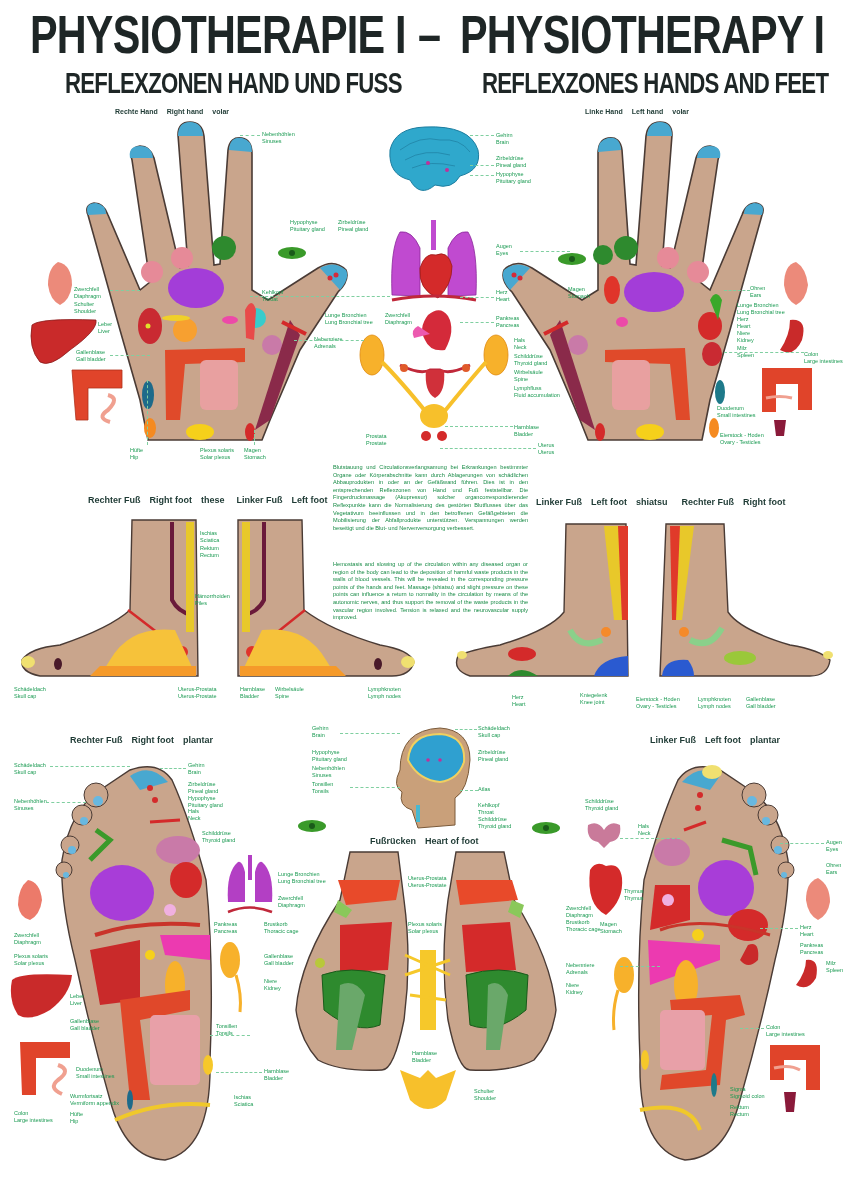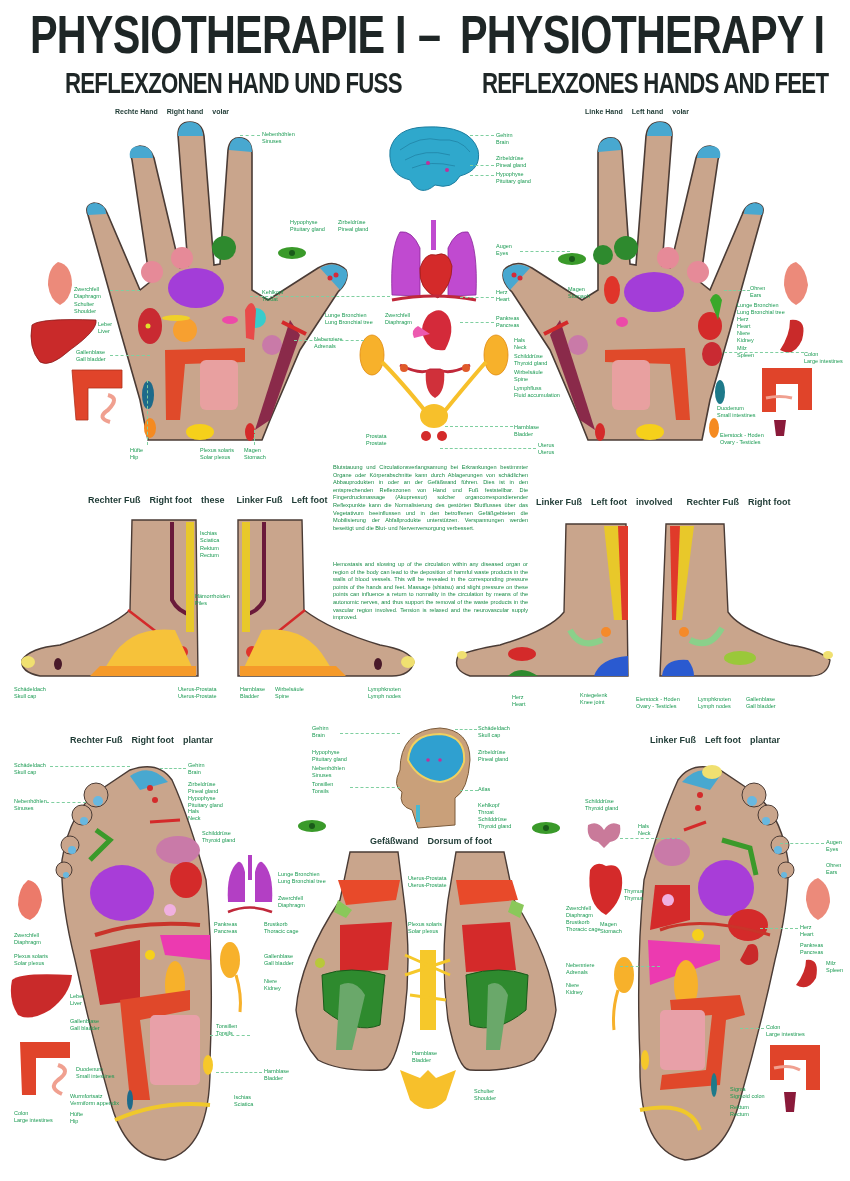--- a/index.html
+++ b/index.html
@@ -29,30 +29,30 @@
 <div class="abs sec" style="left:115px;top:108px;font-size:7px;">
   <span>Rechte Hand</span><span>Right hand</span><span>volar</span>
 </div>
 <div class="abs sec" style="left:585px;top:108px;font-size:7px;">
   <span>Linke Hand</span><span>Left hand</span><span>volar</span>
 </div>
 <div class="abs sec" style="left:88px;top:495px;">
   <span>Rechter Fuß</span><span>Right foot</span><span style="margin-right:12px;">these</span><span>Linker Fuß</span><span>Left foot</span>
 </div>
 <div class="abs sec" style="left:536px;top:497px;">
-  <span>Linker Fuß</span><span>Left foot</span><span style="margin-right:14px;">involved</span><span>Rechter Fuß</span><span>Right foot</span>
+  <span>Linker Fuß</span><span>Left foot</span><span style="margin-right:14px;">shiatsu</span><span>Rechter Fuß</span><span>Right foot</span>
 </div>
 <div class="abs sec" style="left:70px;top:735px;">
   <span>Rechter Fuß</span><span>Right foot</span><span>plantar</span>
 </div>
 <div class="abs sec" style="left:650px;top:735px;">
   <span>Linker Fuß</span><span>Left foot</span><span>plantar</span>
 </div>
 <div class="abs sec" style="left:370px;top:836px;">
-  <span>Gefäßwand</span><span>Dorsum of foot</span>
+  <span>Fußrücken</span><span>Heart of foot</span>
 </div>
 
 <svg width="850" height="1181" style="left:0;top:0;">
   <g stroke="#4a3b35" stroke-width="1.6" fill="#c9a58c">
     <path d="M88,215 Q84,205 94,203 Q104,203 108,215 L140,290 L150,282 L132,160 Q128,148 140,146 Q150,146 154,158 L180,268 L188,266 L178,135 Q178,122 190,122 Q202,122 204,136 L214,265 L220,264 L228,150 Q230,136 242,138 Q252,140 252,154 L252,290 L268,300 L318,268 Q334,258 346,270 Q350,280 338,292 L300,350 L270,420 L262,440 L148,440 L140,400 L120,330 Z"></path>
   </g>
   <g stroke="none">
     <path d="M88,215 Q84,203 96,203 Q106,205 106,214 Z" fill="#48a8d0"></path>
     <path d="M130,158 Q128,146 140,146 Q152,146 153,158 Z" fill="#48a8d0"></path>
     <path d="M178,136 Q178,122 190,122 Q202,122 203,136 Z" fill="#48a8d0"></path>

